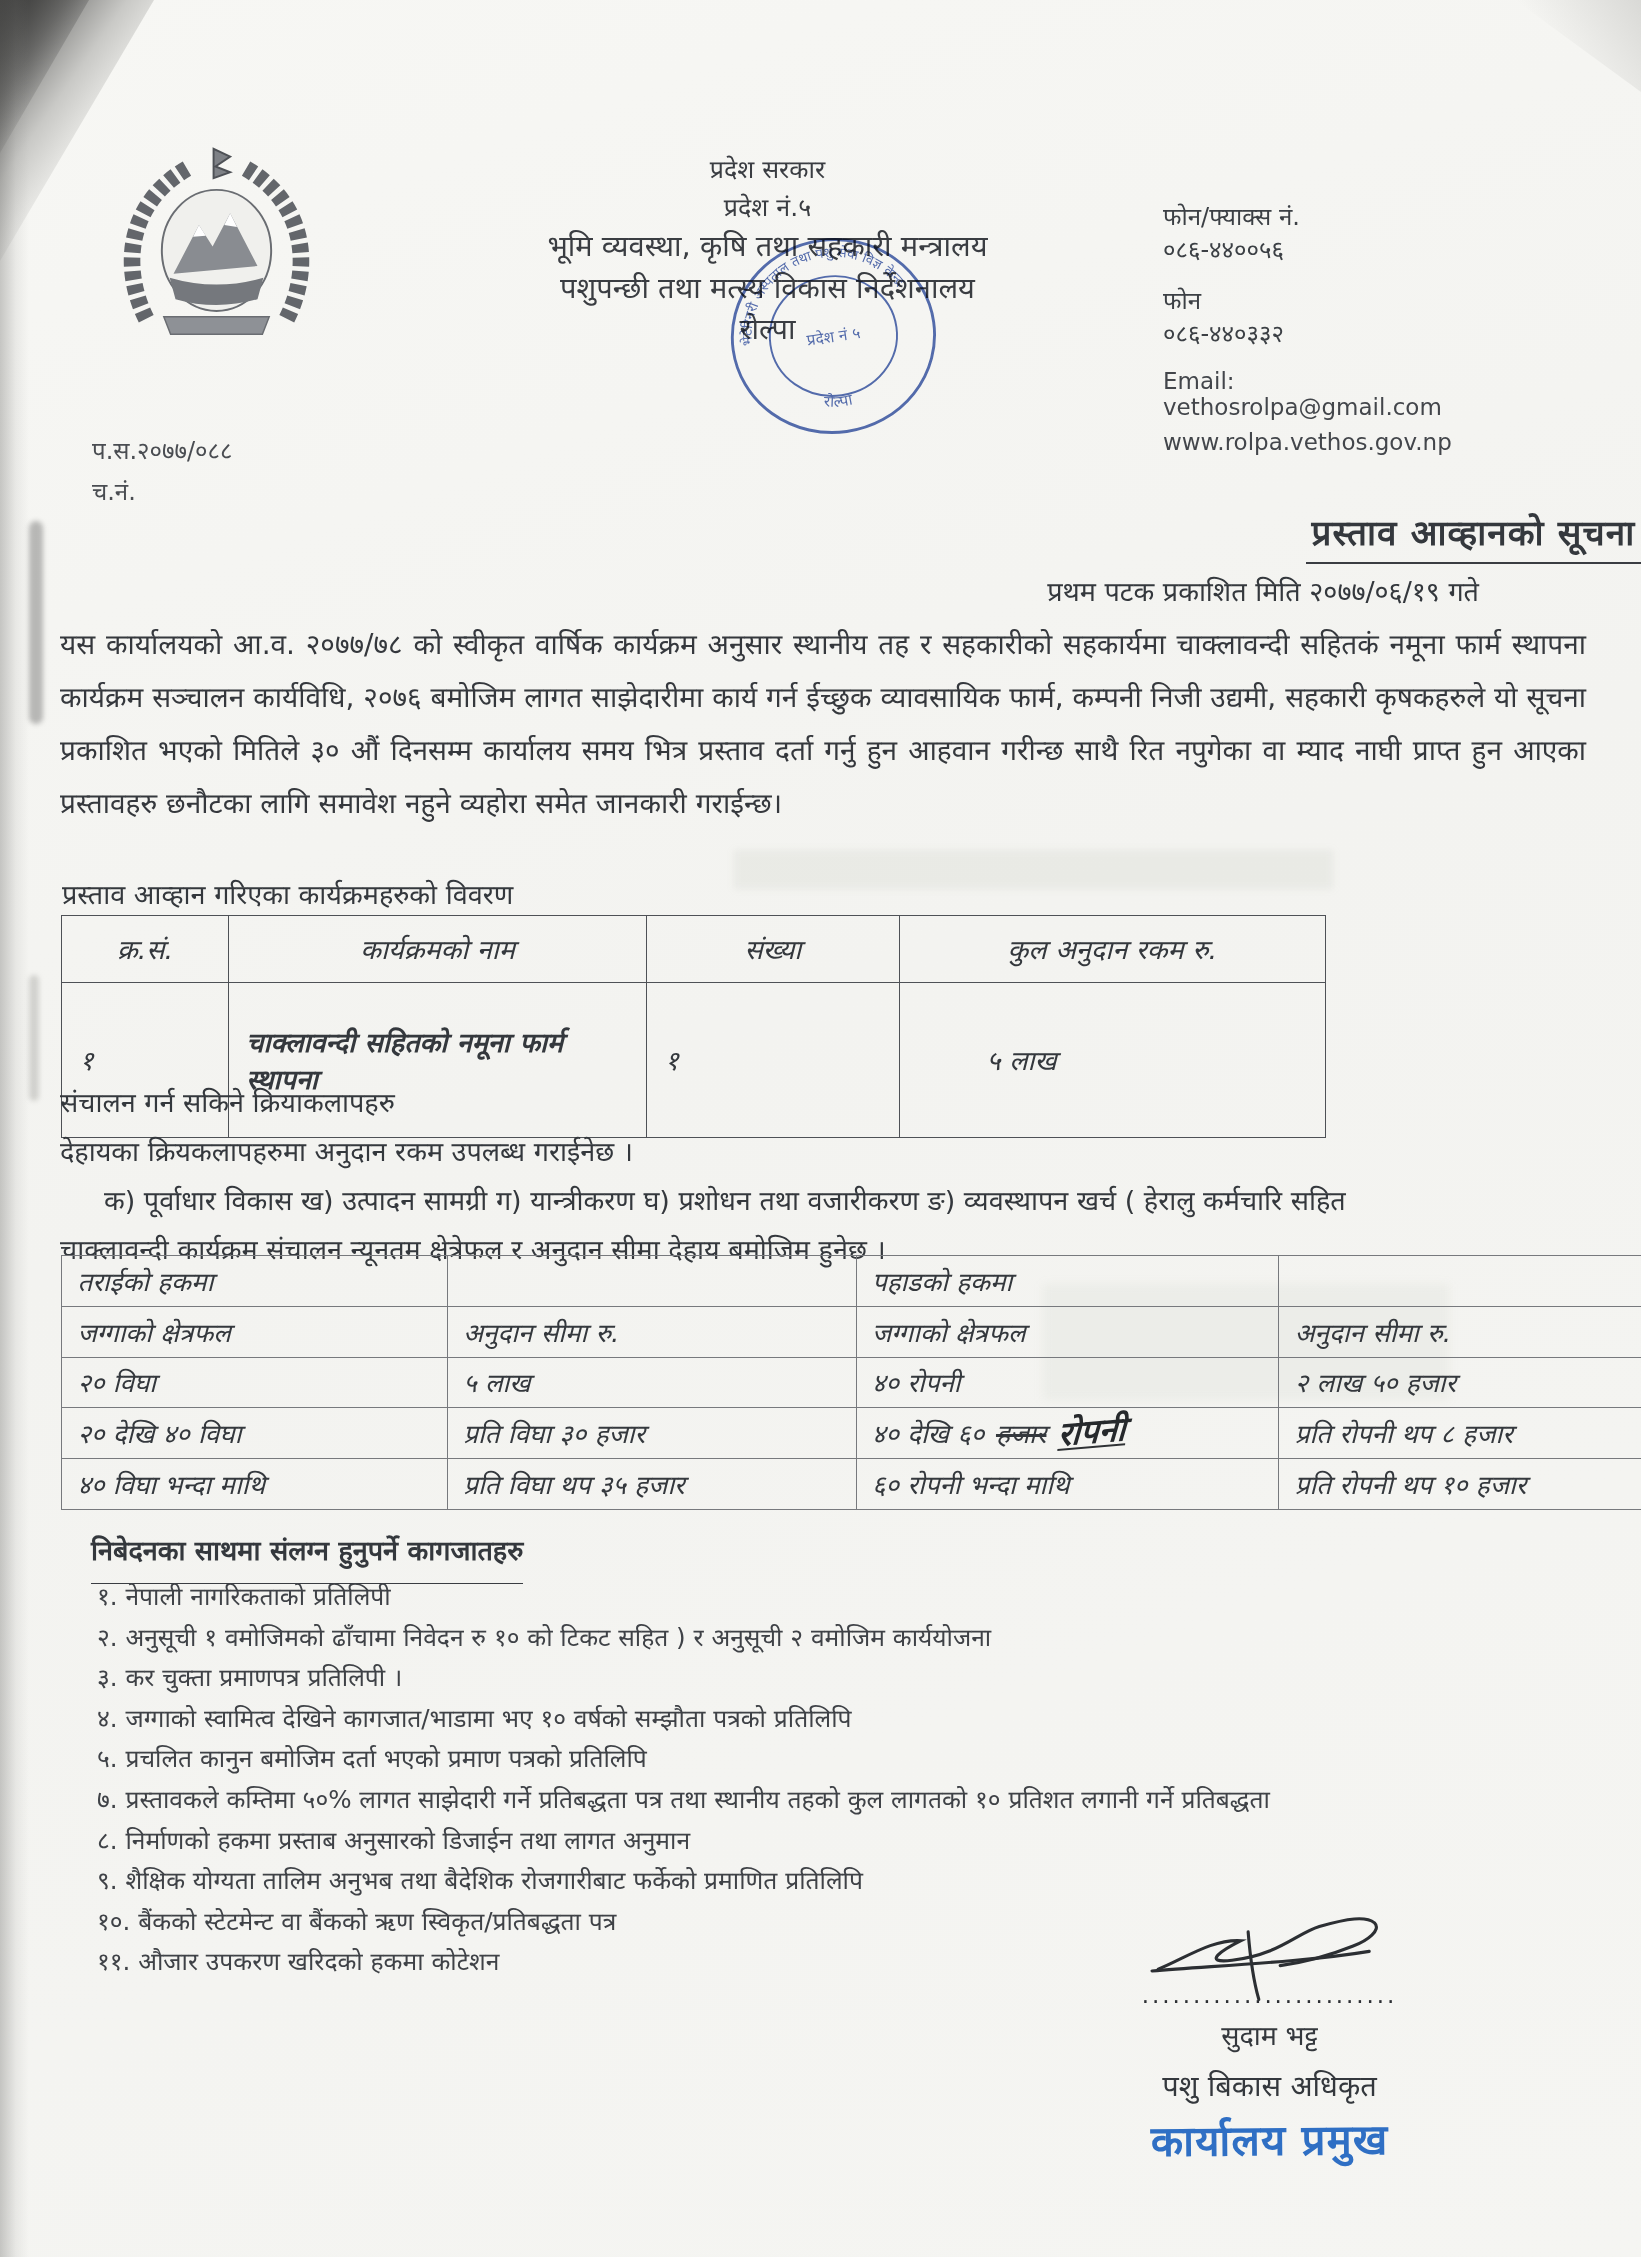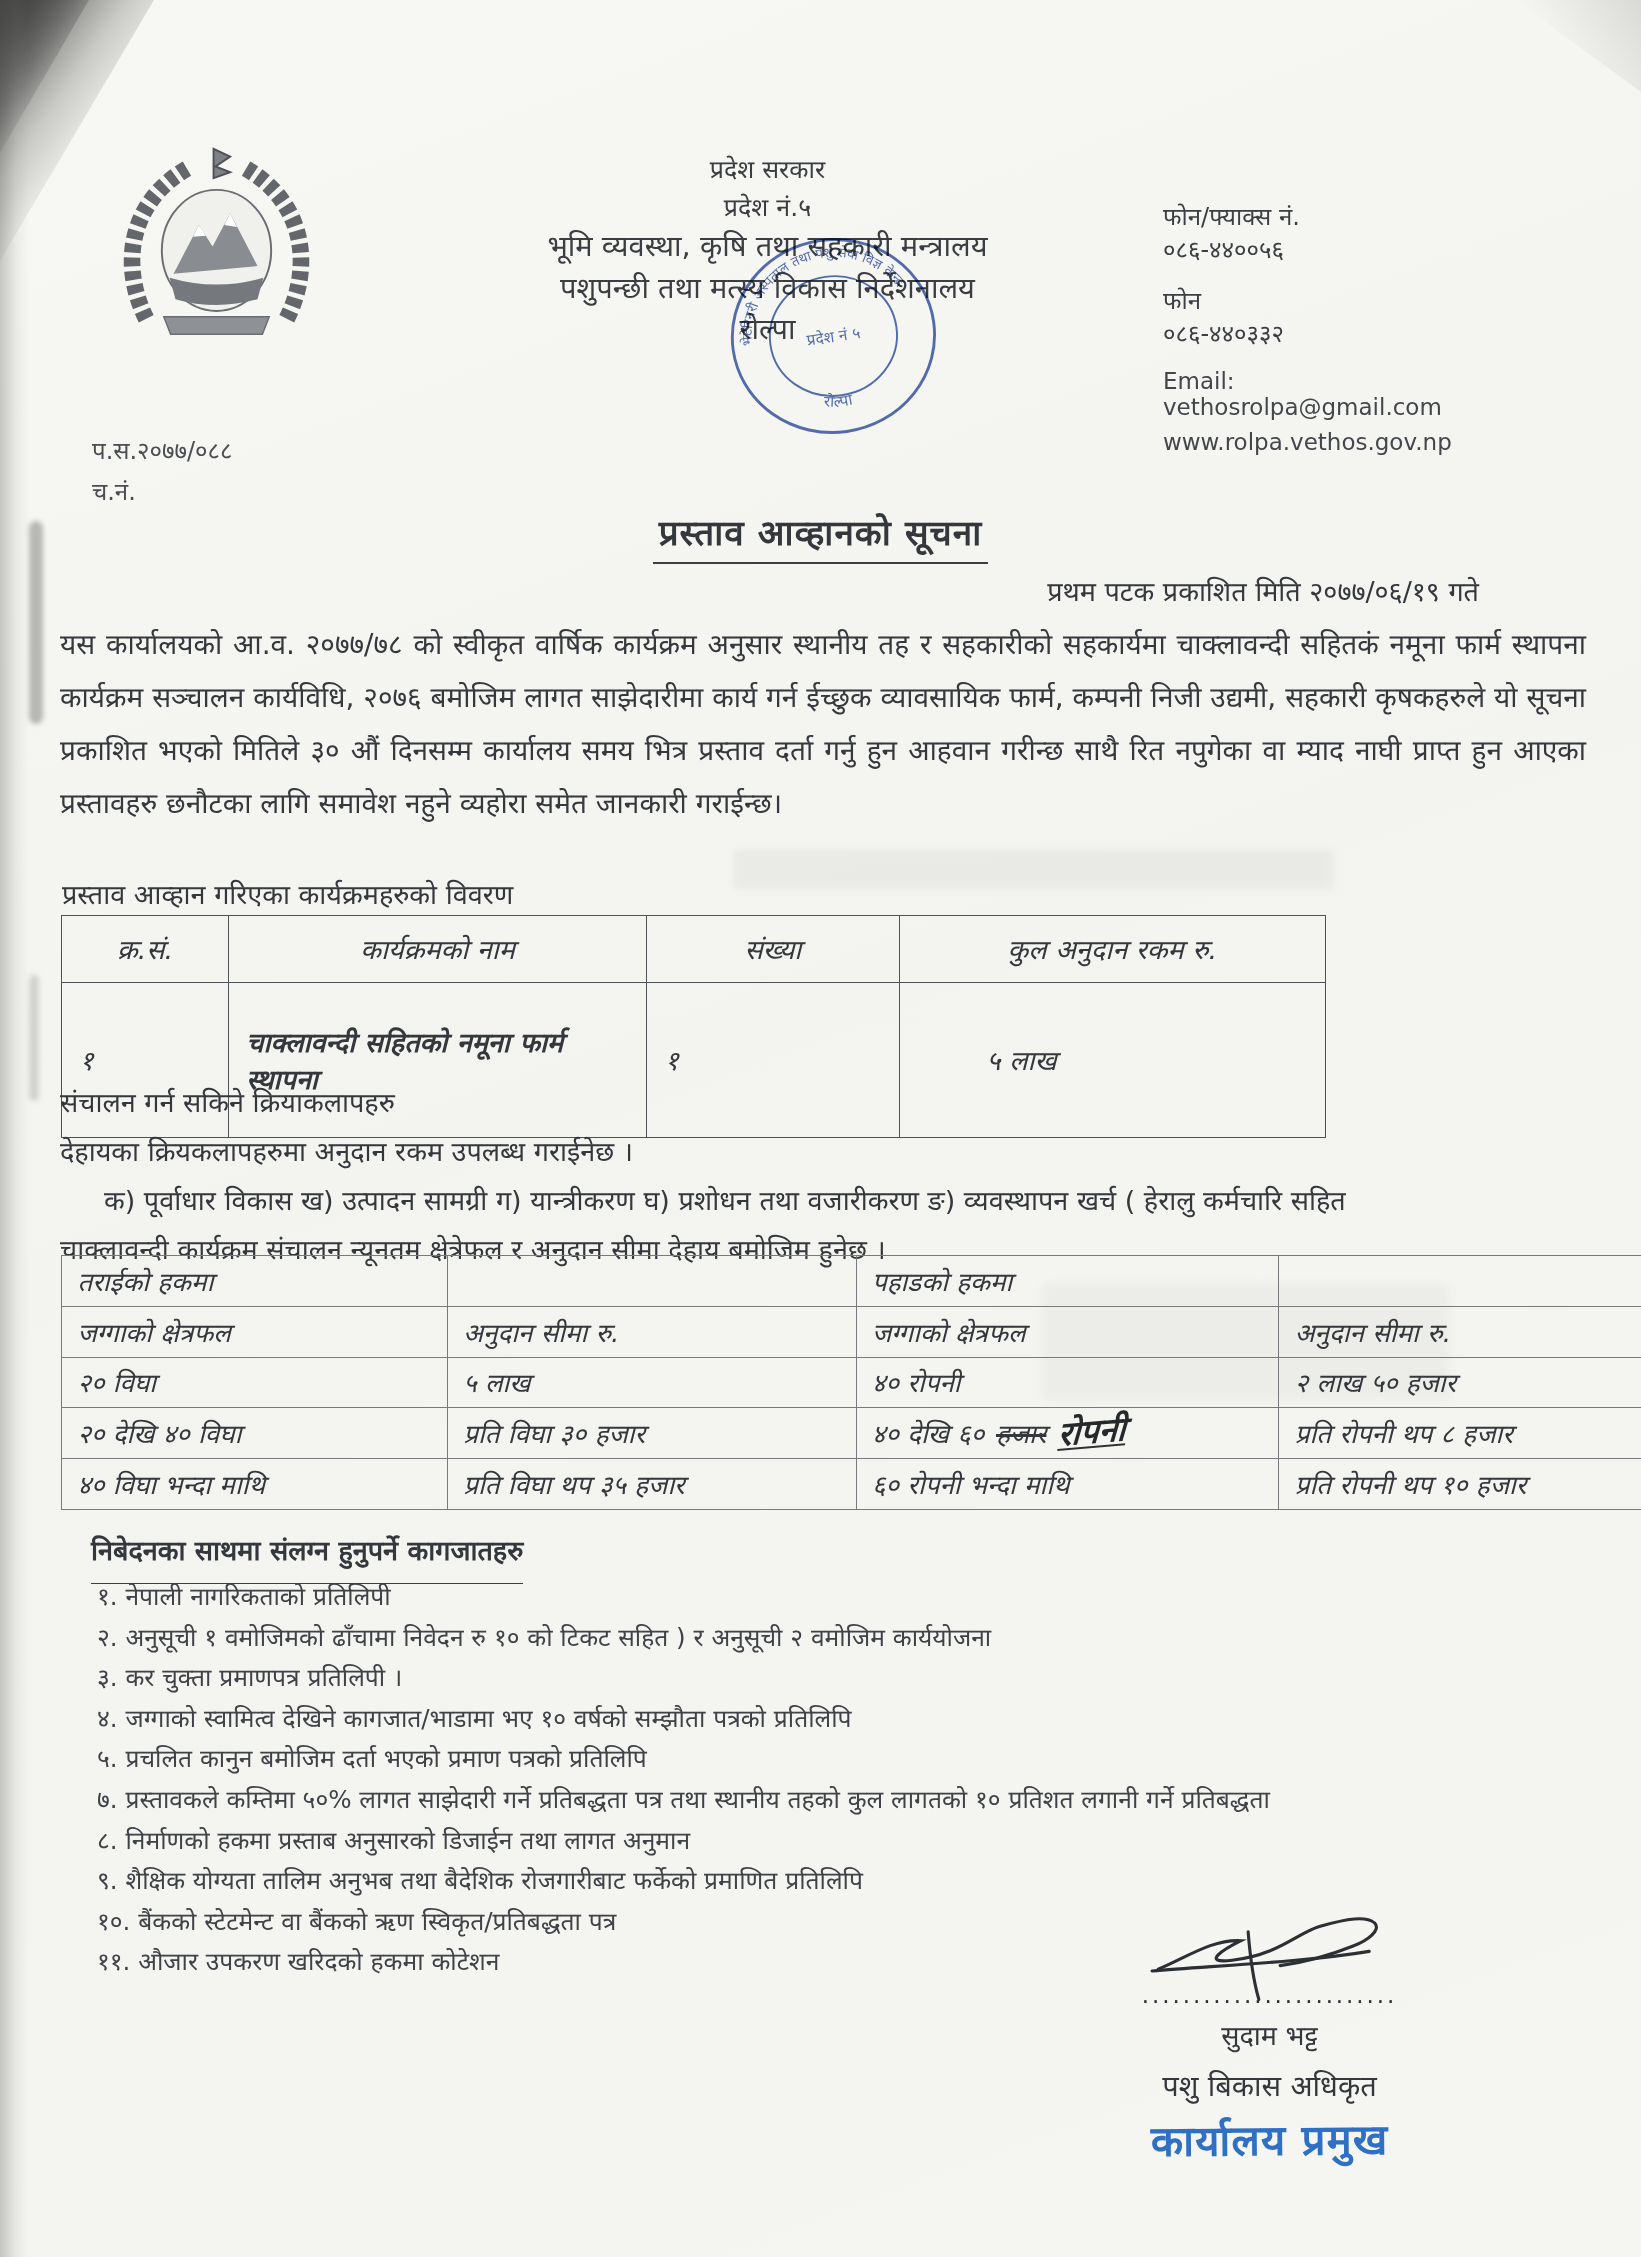--- a/index.html
+++ b/index.html
@@ -41,21 +41,21 @@
   .hc6{font-size:29px;}
   .stamp{left:713px;top:228px;width:241px;height:217px;transform:rotate(-8deg);opacity:.86;mix-blend-mode:multiply;}
 
   .contact{left:1163px;top:199px;width:348px;color:#3c4045;}
   .c-row{display:flex;font-size:24px;margin-bottom:18.3px;flex-direction:column;}
   .c-lab{width:198px;}
   .c-latin{font-size:23px;margin-bottom:9.7px;color:#43464b;}
 
   .ref{left:92px;top:431px;font-size:24px;line-height:41px;color:#4a4d52;}
 
-  .title-wrap{top:508px;left:0;width:1641px;text-align:center;}
+  .title-wrap{top:508px;left:0;width:1641px;text-align:right;}
   .notice-title{display:inline-block;font-size:35px;font-weight:700;letter-spacing:1px;
     border-bottom:2.9px solid #3a3d42;padding:0 5.8px 6.8px;}
 
   .pubdate{top:572px;left:60px;width:1419px;text-align:right;font-size:27px;}
 
   .body-par{top:618px;left:60px;width:1526px;font-size:28px;line-height:53px;text-align:justify;color:#35383d;}
 
   .t1-caption{top:875px;left:62px;font-size:27px;}
   table{border-collapse:collapse;font-style:italic;}
   .t1{top:915px;left:61px;width:1265px;font-size:27px;}

